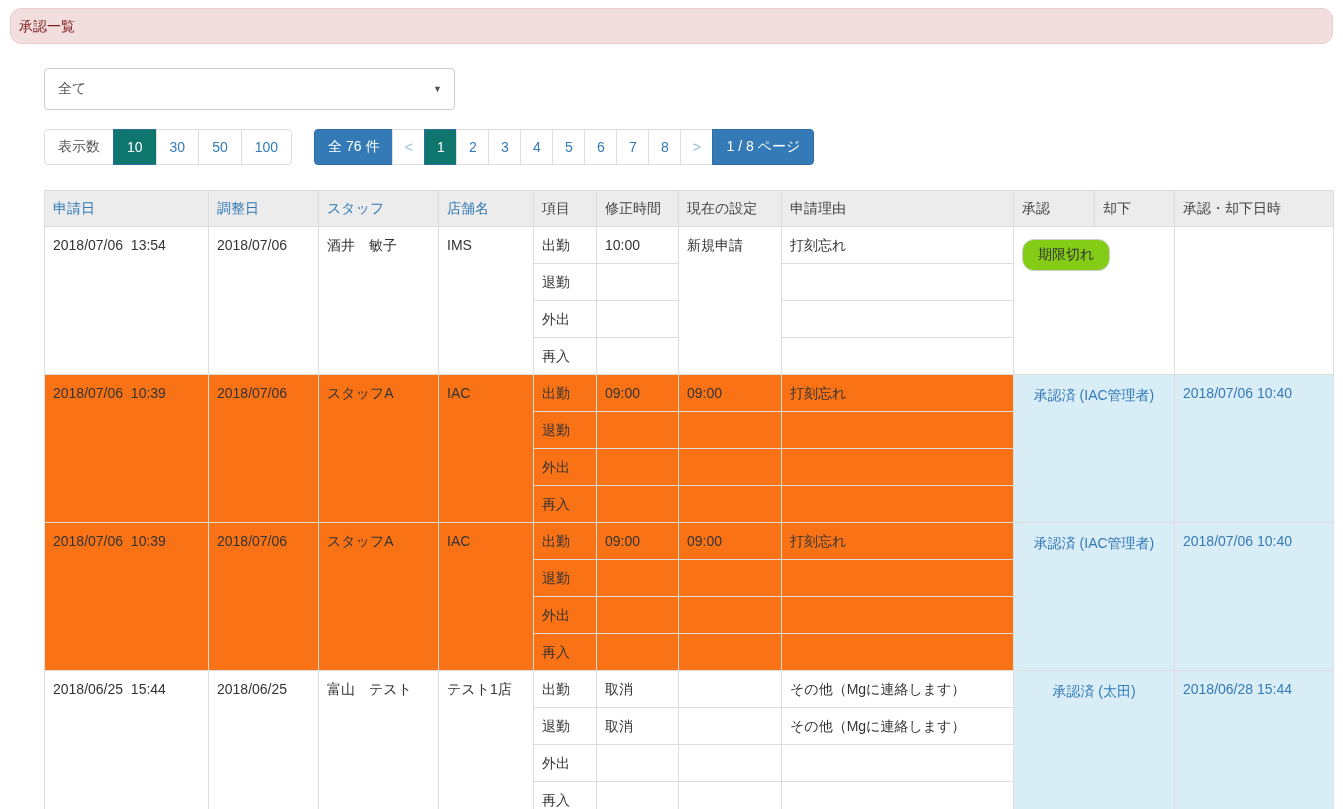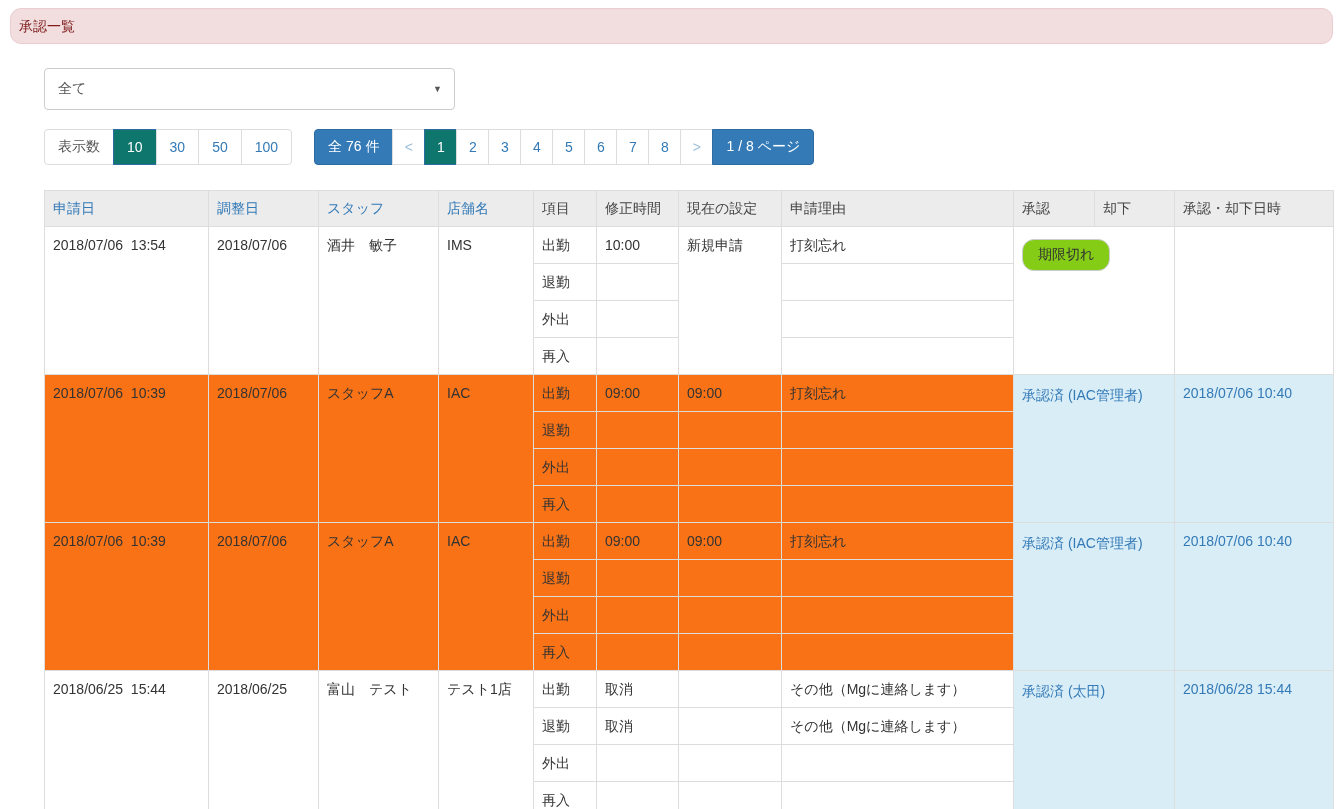--- a/index.html
+++ b/index.html
@@ -50,21 +50,21 @@
   .tbl th.sortable { color:#337ab7; cursor:pointer; }
   .tbl tbody tr { height:37px; }
   .tbl td {
     border:1px solid #ddd; padding:8px; vertical-align:top;
     color:#333; line-height:20px; background:#fff;
   }
   .tbl td.shade { background:#f97316; }
   .tbl td.pre { white-space:pre; }
   .tbl td.approved { background:#d9edf7; color:#337ab7; }
   .tbl td.approval-cell { padding-top:10px; }
-  .tbl td.approval-cell.centered { }
+  .tbl td.approval-cell.centered { text-align:center; }
   .expired-btn {
     border:1px solid #ccc; border-radius:12px; background:#84cc16;
     padding:6px 15px; font-size:14px; color:#333; cursor:pointer;
     font-family:inherit; margin-top:2px;
   }
 </style>
 </head>
 <body>
 
 <div class="panel-heading">

